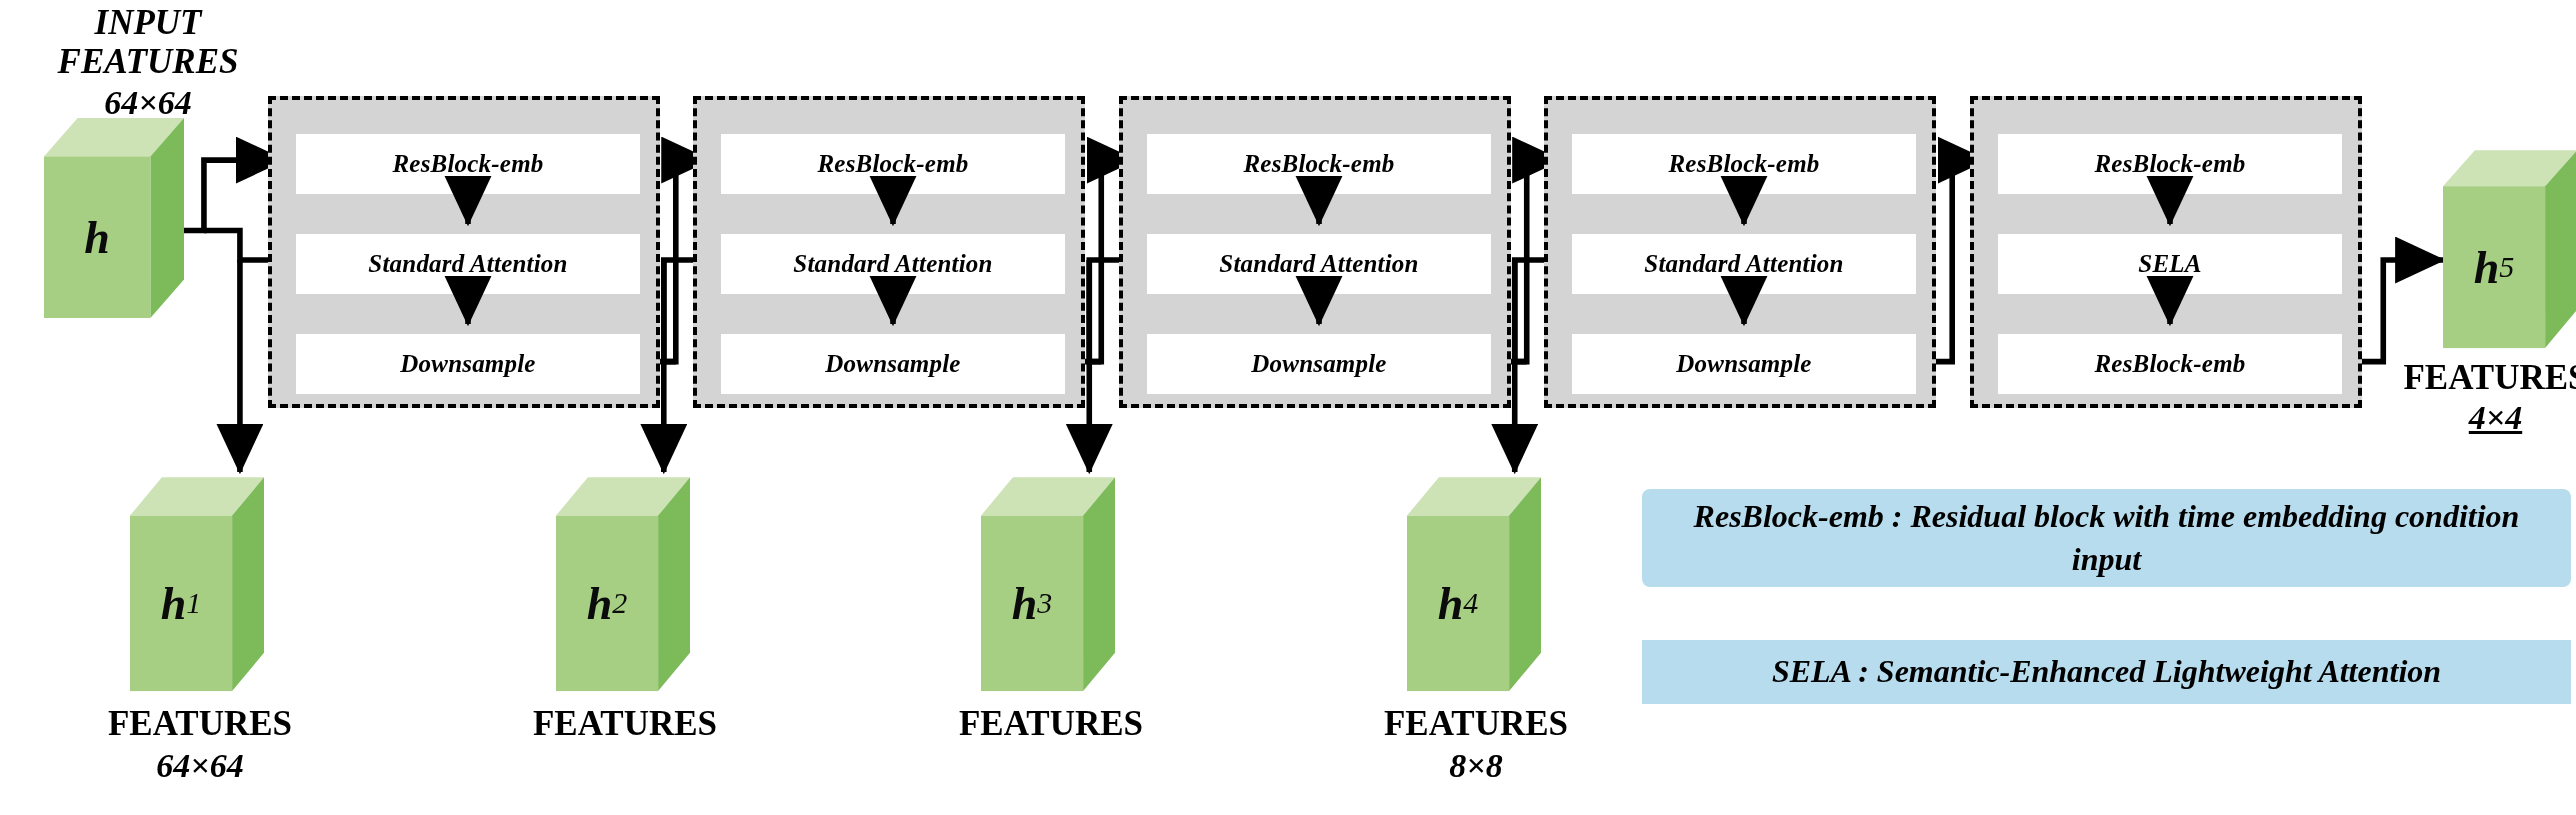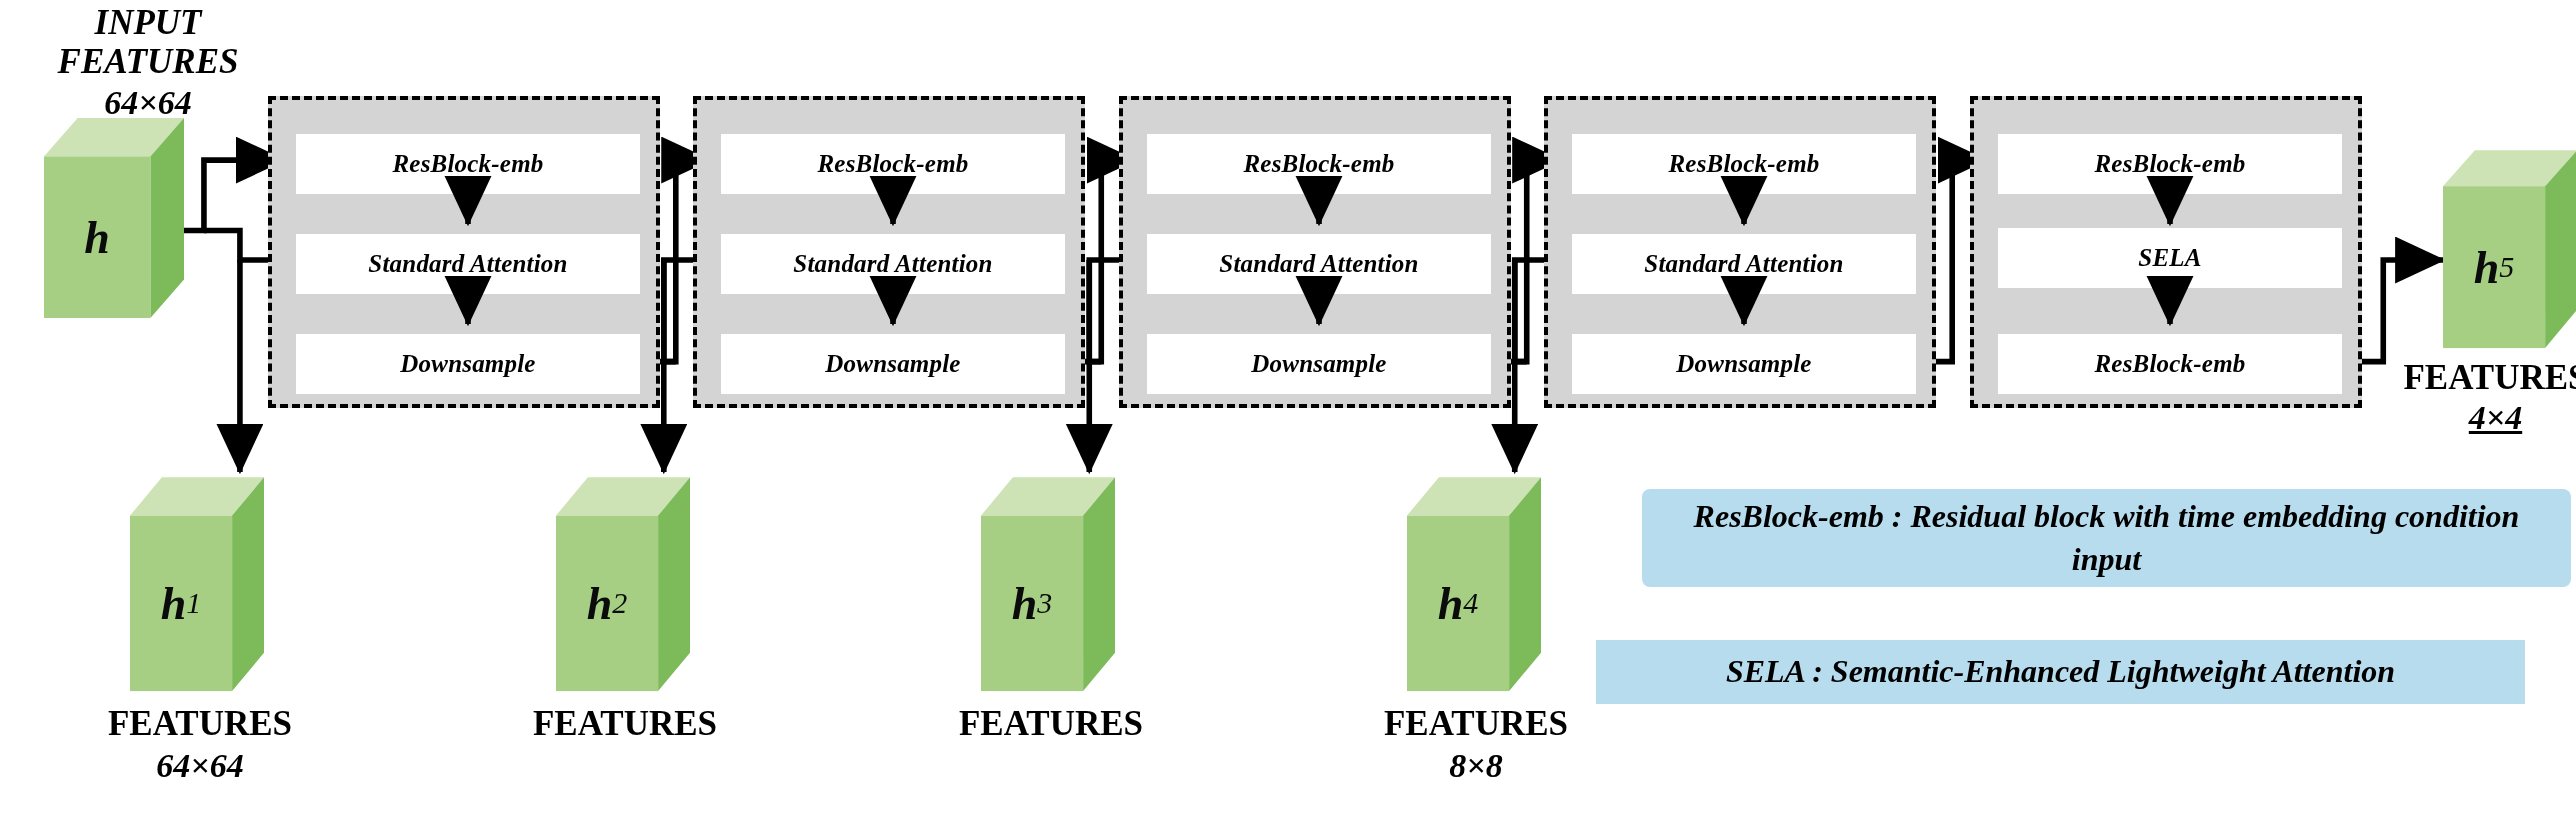--- a/index.html
+++ b/index.html
@@ -171,21 +171,21 @@
     <svg class="abs" style="left:0;top:0;" width="392" height="312" viewBox="0 0 490 390" xmlns="http://www.w3.org/2000/svg">
       <g fill="none" stroke="#000" stroke-width="7">
         <path d="M245,117 L245,155" marker-end="url(#ah)"></path>
         <path d="M245,242 L245,280" marker-end="url(#ah)"></path>
       </g>
     </svg>
   </div>
 
   <div class="stage-block" style="left:1950px;top:96px;width:392px;height:312px;">
     <div class="op-box" style="left:24px;top:34px;width:344px;height:60px;">ResBlock-emb</div>
-    <div class="op-box" style="left:24px;top:128px;width:344px;height:60px;">SELA</div>
+    <div class="op-box" style="left:24px;top:134px;width:344px;height:60px;">SELA</div>
     <div class="op-box" style="left:24px;top:234px;width:344px;height:60px;">ResBlock-emb</div>
     <svg class="abs" style="left:0;top:0;" width="392" height="312" viewBox="0 0 490 390" xmlns="http://www.w3.org/2000/svg">
       <g fill="none" stroke="#000" stroke-width="7">
         <path d="M245,117 L245,155" marker-end="url(#ah)"></path>
         <path d="M245,242 L245,280" marker-end="url(#ah)"></path>
       </g>
     </svg>
   </div>
 
   <div class="cube" style="left:2423px;top:150px;">
@@ -250,16 +250,16 @@
     </svg>
     <div class="cube-txt" style="left:0;top:38px;width:102px;height:176px;align-items:center;">
       <span class="base">h</span>
         <span class="sub">4</span>
     </div>
   </div>
   <div class="lbl lbl-caps-up" style="left:1344px;top:704px;width:224px;">FEATURES</div>
   <div class="lbl lbl-dim" style="left:1344px;top:747px;width:224px;">8×8</div>
 
   <div class="legend-box" style="left:1622px;top:489px;width:929px;height:98px;border-radius:8px;">ResBlock-emb :  Residual block with time embedding condition input</div>
-  <div class="legend-box" style="left:1576px;top:640px;width:929px;height:64px;">SELA :   Semantic-Enhanced Lightweight Attention</div>
+  <div class="legend-box" style="left:1622px;top:640px;width:929px;height:64px;">SELA :   Semantic-Enhanced Lightweight Attention</div>
 
 </div>
 
 
 </body></html>

